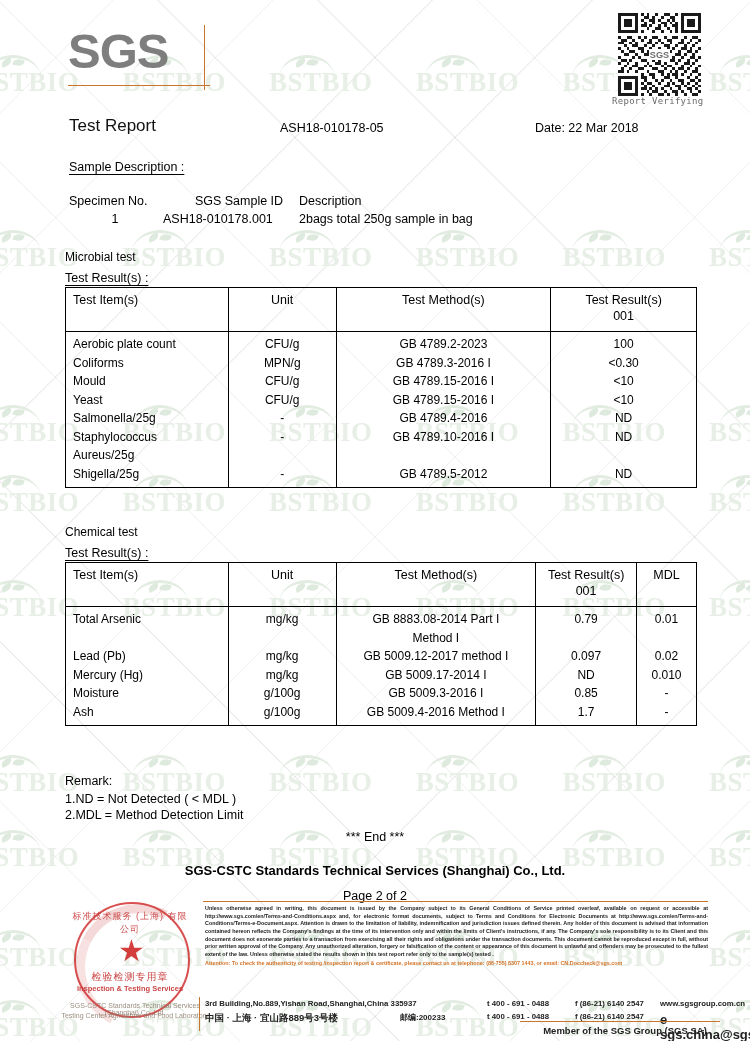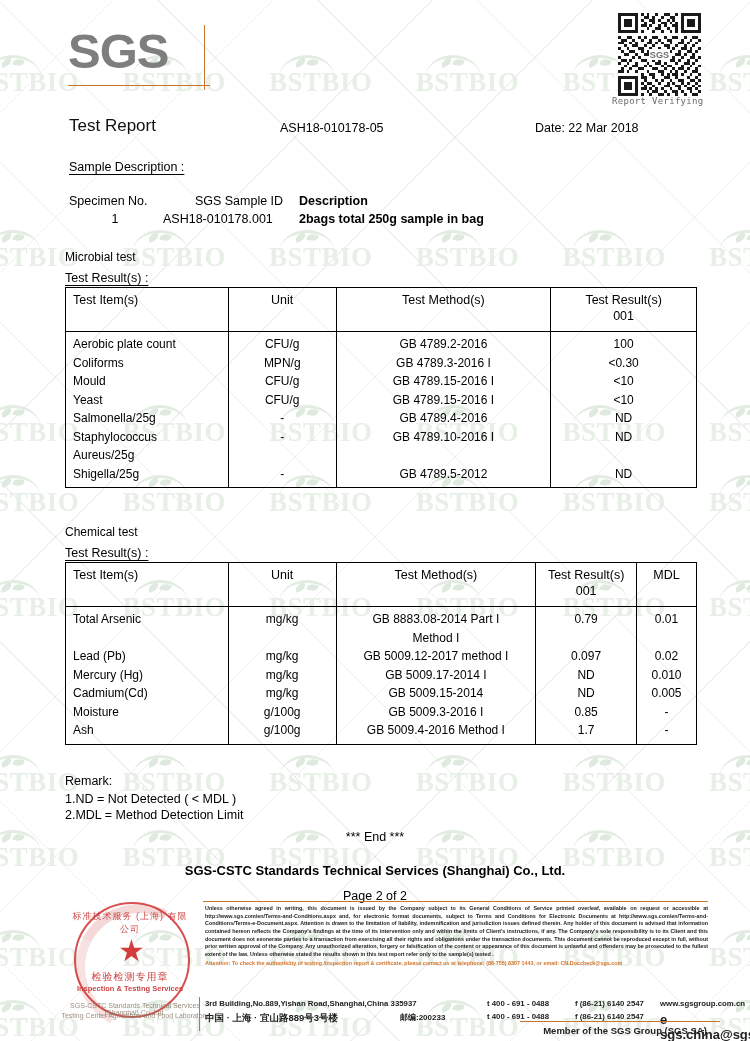--- a/index.html
+++ b/index.html
@@ -143,21 +143,21 @@
     left: 69px; top: 160px;
     font-size: 12.5px;
     text-decoration: underline;
     text-underline-offset: 3px;
   }
 
   .spec-head { top: 194px; font-size: 12.5px; font-weight: 400; }
   .spec-val  { top: 212px; font-size: 12.5px; }
   .c-specimen { left: 69px; width: 110px; }
   .c-sampleid { left: 179px; width: 120px; text-align: center; }
-  .c-descr    { left: 299px; width: 300px; font-weight: bold; }
+  .c-descr    { left: 299px; width: 300px; }
   .spec-val.c-specimen { text-align: center; width: 90px; left: 70px;}
   .spec-val.c-sampleid { text-align: left; left: 163px; }
 
   .section-label {
     left: 65px;
     font-size: 12px;
   }
   .testresult-label {
     left: 65px;
     font-size: 12.5px;
@@ -873,21 +873,21 @@
           <th>
             <span>Test Result(s)</span><br>
             <span>001</span>
           </th>
         </tr>
       </thead>
       <tbody>
           <tr>
             <td class="item">Aerobic plate count</td>
             <td>CFU/g</td>
-            <td>GB 4789.2-2016</td>
+            <td>GB 4789.2-2023</td>
             <td>100</td>
           </tr>
           <tr>
             <td class="item">Coliforms</td>
             <td>MPN/g</td>
             <td>GB 4789.3-2016 I</td>
             <td>&lt;0.30</td>
           </tr>
           <tr>
             <td class="item">Mould</td>
@@ -974,27 +974,20 @@
             <td>0.02</td>
           </tr>
           <tr>
             <td class="item">Mercury (Hg)</td>
             <td>mg/kg</td>
             <td>GB 5009.17-2014 I</td>
             <td>ND</td>
             <td>0.010</td>
           </tr>
           <tr>
-            <td class="item">Cadmium(Cd)</td>
-            <td>mg/kg</td>
-            <td>GB 5009.15-2014</td>
-            <td>ND</td>
-            <td>0.005</td>
-          </tr>
-          <tr>
             <td class="item">Moisture</td>
             <td>g/100g</td>
             <td>GB 5009.3-2016 I</td>
             <td>0.85</td>
             <td>-</td>
           </tr>
           <tr>
             <td class="item">Ash</td>
             <td>g/100g</td>
             <td>GB 5009.4-2016 Method I</td>

